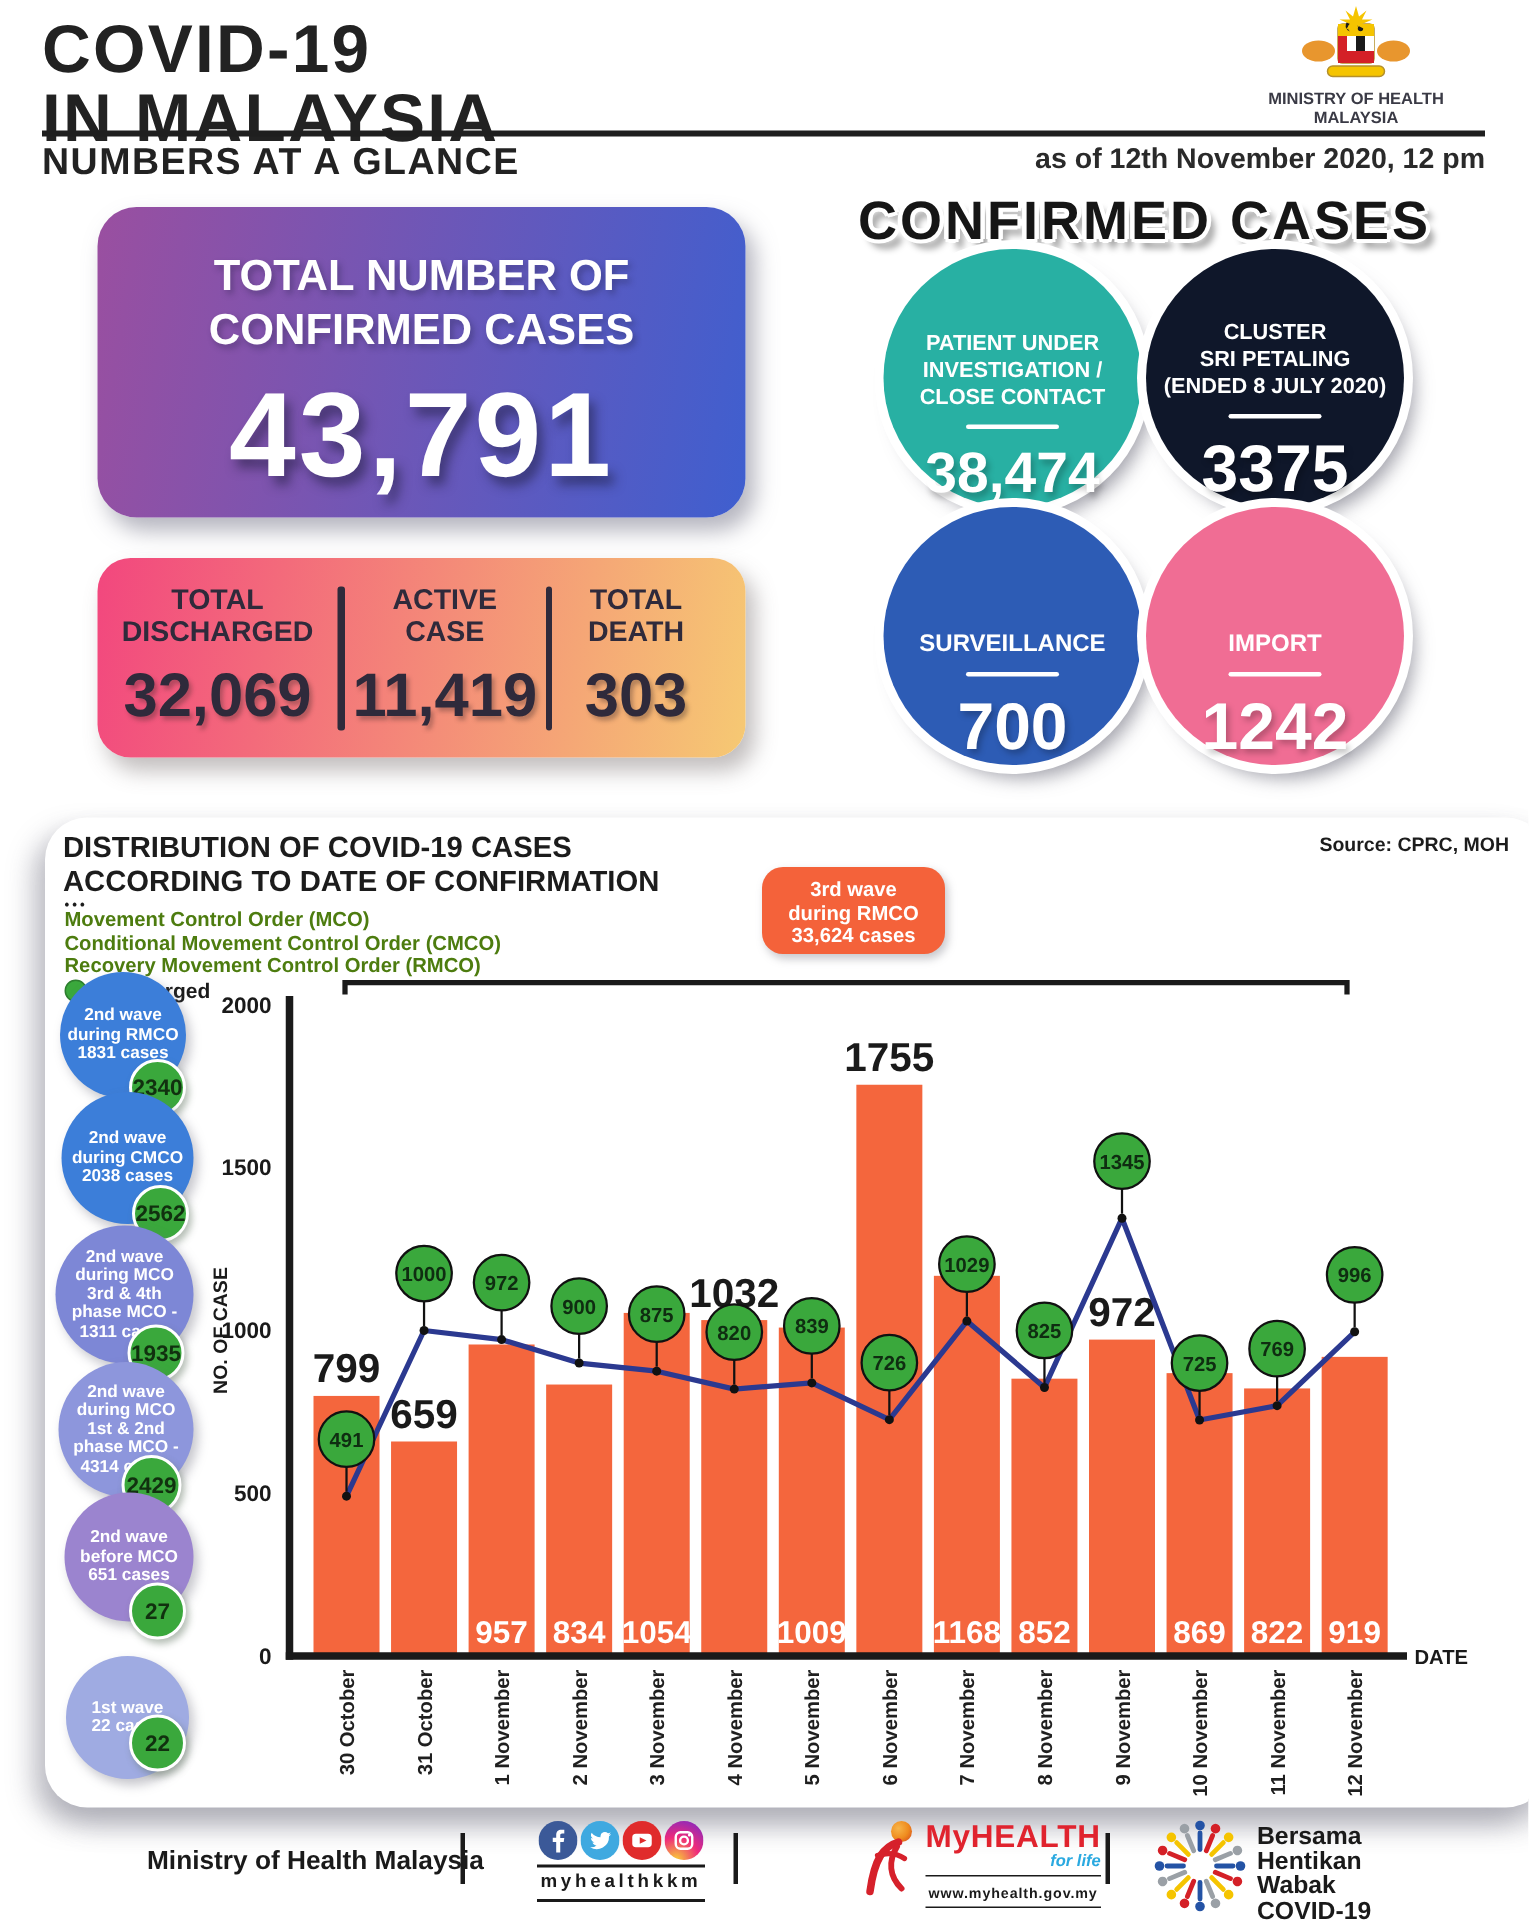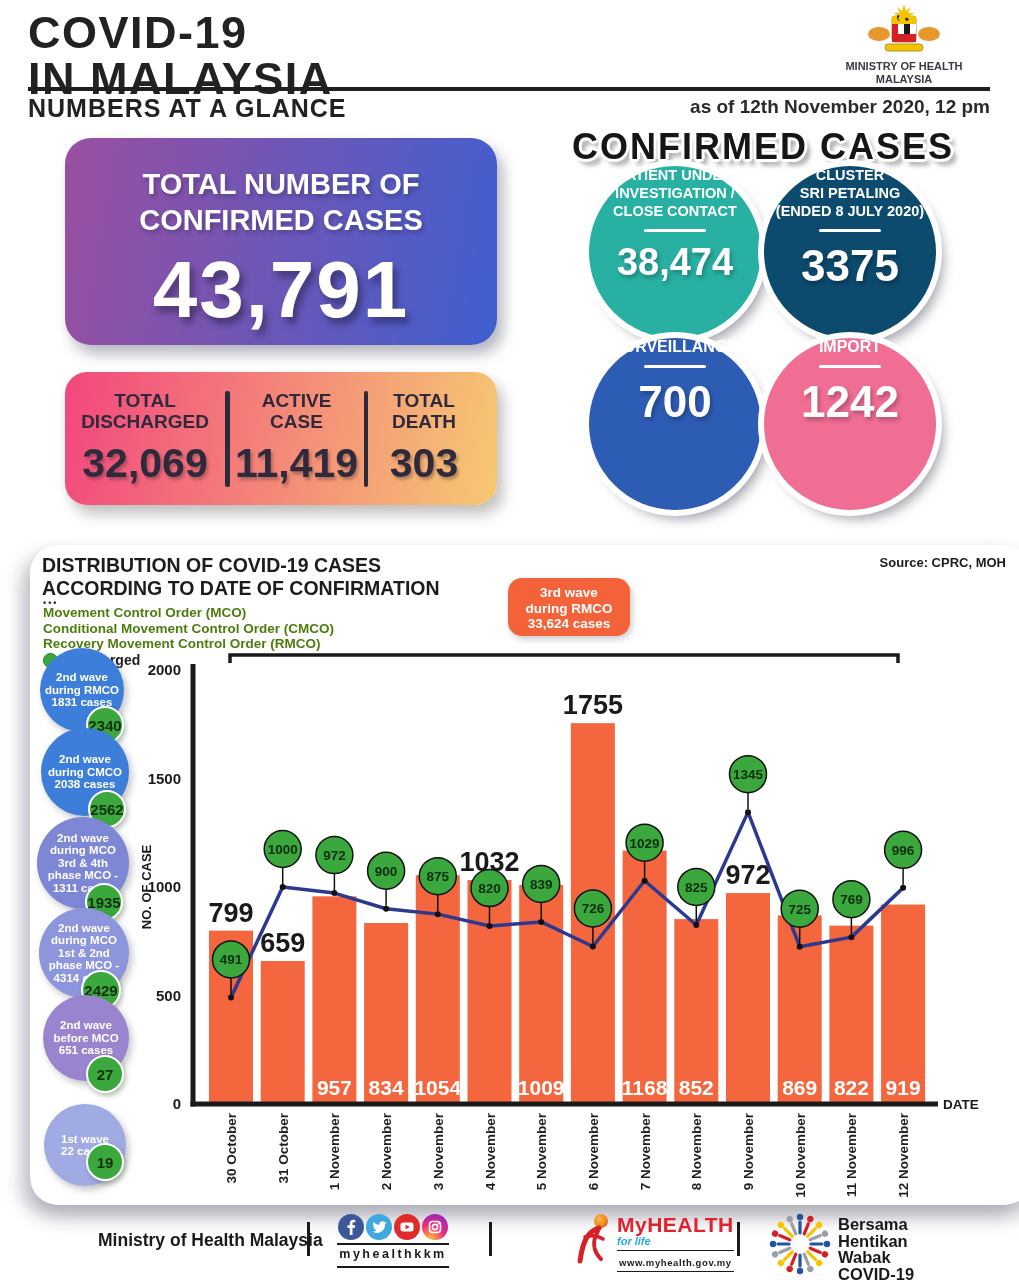--- a/index.html
+++ b/index.html
@@ -24,21 +24,21 @@
     background:linear-gradient(100deg,#f2477e 0%,#f6c973 100%);
     box-shadow:6px 9px 14px rgba(120,110,110,.45);display:flex;align-items:center;}
   .sum-col{text-align:center;color:#2f2a3b;}
   .sum-col .lbl{font-size:19px;font-weight:800;line-height:21px;}
   .sum-col .val{font-size:41px;font-weight:800;margin-top:8px;text-shadow:2px 3px 3px rgba(60,40,40,.35);}
   .sum-div{width:4.5px;height:96px;background:#2f2a3b;border-radius:2px;}
   .c1{width:160px;} .c2{width:134px;} .c3{width:112px;}
   
   .cc-heading{left:563px;top:126px;width:400px;text-align:center;font-size:36px;font-weight:900;letter-spacing:2px;color:#161616;
     text-shadow:-2px -2px 0 #fff,2px -2px 0 #fff,-2px 2px 0 #fff,2px 2px 0 #fff,-3px 0 0 #fff,3px 0 0 #fff,0 3px 0 #fff,0 -3px 0 #fff,5px 6px 5px rgba(0,0,0,.4);}
-  .case-circle{width:172px;height:172px;border-radius:50%;display:flex;flex-direction:column;align-items:center;justify-content:flex-start;
+  .case-circle{width:172px;height:172px;border-radius:50%;display:flex;flex-direction:column;align-items:center;justify-content:flex-end;
     color:#fff;text-align:center;box-shadow:0 0 0 6px #fff,7px 9px 12px rgba(90,90,105,.55);}
   .case-circle .cl{font-weight:800;line-height:18px;}
   .case-circle .cdiv{width:62px;height:3px;background:#fff;margin:9px 0;border-radius:2px;}
   .case-circle .cv{font-weight:800;text-shadow:2px 3px 4px rgba(0,0,0,.25);}
   
   .chart-card{left:30px;top:545px;width:958px;height:660px;background:#fff;border-radius:28px;
     box-shadow:-8px 10px 18px rgba(115,115,130,.45),8px 12px 18px rgba(115,115,130,.25);padding-left:44px;}
   .chart-title{left:12px;top:9px;font-size:19.5px;font-weight:800;line-height:23px;color:#1c1c1c;}
   .chart-dots{left:13px;top:53px;font-size:9px;font-weight:900;letter-spacing:2px;color:#1c1c1c;}
   .mco-legend{left:13px;top:60px;font-size:13.5px;font-weight:800;line-height:15.5px;color:#4d7c0f;}
@@ -50,26 +50,26 @@
     color:#fff;text-align:center;font-size:13.5px;font-weight:800;line-height:15.5px;padding-top:7px;box-sizing:border-box;
     box-shadow:2px 3px 6px rgba(120,120,130,.4);}
   #chart-svg{position:absolute;left:0;top:0;}
   .bubble{position:absolute;border-radius:50%;display:flex;flex-direction:column;align-items:center;justify-content:center;
     color:#fff;text-align:center;font-size:11.5px;font-weight:800;line-height:12.5px;box-shadow:3px 4px 7px rgba(110,110,125,.4);}
   .wave-badge{position:absolute;border-radius:50%;background:#3aa83c;border:2.5px solid #fff;display:flex;align-items:center;justify-content:center;
     font-size:15px;font-weight:800;color:#11310f;box-shadow:2px 3px 5px rgba(90,110,90,.45);}
   
   .f-ministry{left:98px;top:1230px;font-size:17.5px;font-weight:800;color:#1a1a1a;}
   .pipe{width:3px;height:34px;background:#1a1a1a;top:1222px;}
-  .social{left:337px;top:1214px;width:112px;text-align:center;}
+  .social{left:358px;top:1214px;width:112px;text-align:center;}
   .social .icons{display:flex;gap:2px;justify-content:center;}
   .social .rule{height:2px;background:#1a1a1a;margin-top:3px;}
   .social .handle{font-size:12.5px;font-weight:800;letter-spacing:2.5px;color:#1a1a1a;padding:2px 0 2px;}
   .myhealth{left:575px;top:1213px;display:flex;gap:4px;}
-  .mh-text{}
+  .mh-text{text-align:right;}
   .mh-name{font-size:21px;font-weight:800;color:#e0232e;letter-spacing:.5px;}
   .mh-tag{font-size:11px;font-style:italic;font-weight:700;color:#2aa9e0;margin-top:-2px;}
   .mh-url-box{border-top:1.5px solid #1a1a1a;border-bottom:1.5px solid #1a1a1a;margin-top:3px;padding:1px 2px;}
   .mh-url{font-size:9.5px;font-weight:800;letter-spacing:.6px;color:#1a1a1a;}
   .burst{left:768px;top:1212px;}
   .campaign{left:838px;top:1216px;font-size:16.5px;font-weight:800;line-height:16.5px;color:#1a1a1a;}
 </style>
 </head>
 <body>
 
@@ -133,21 +133,21 @@
   <div class="abs cc-heading">CONFIRMED CASES</div>
   <div class="abs case-circle" style="left: 589px; top: 166px; z-index: 1; background: rgb(40, 176, 163);">
       <div class="cl" style="font-size: 14.5px;">
         <div>PATIENT UNDER</div>
         <div>INVESTIGATION /</div>
         <div>CLOSE CONTACT</div>
       </div>
       <div class="cdiv"></div>
       <div class="cv" style="font-size: 38px;">38,474</div>
     </div>
-  <div class="abs case-circle" style="left: 764px; top: 166px; z-index: 2; background: #0c4a6e;">
+  <div class="abs case-circle" style="left: 764px; top: 166px; z-index: 2; background: #0f172a;">
       <div class="cl" style="font-size: 14.5px;">
         <div>CLUSTER</div>
         <div>SRI PETALING</div>
         <div>(ENDED 8 JULY 2020)</div>
       </div>
       <div class="cdiv"></div>
       <div class="cv" style="font-size: 44px;">3375</div>
     </div>
   <div class="abs case-circle" style="left: 589px; top: 338px; z-index: 3; background: rgb(45, 92, 181);">
       <div class="cl" style="font-size: 16px;">
@@ -328,21 +328,21 @@
         <div class="bubble" style="left: 13px; top: 450px; width: 86px; height: 86px; background: rgb(155, 132, 207);">
           <div>2nd wave</div>
           <div>before MCO</div>
           <div>651 cases</div>
         </div>
         <div class="wave-badge" style="left: 56px; top: 510px; width: 34px; height: 34px; background: rgb(58, 168, 60);">27</div>
         <div class="bubble" style="left: 14px; top: 559px; width: 82px; height: 82px; background: rgb(159, 171, 226);">
           <div>1st wave</div>
           <div>22 cases</div>
         </div>
-        <div class="wave-badge" style="left: 56px; top: 598px; width: 34px; height: 34px; background: rgb(58, 168, 60);">19</div>
+        <div class="wave-badge" style="left: 56px; top: 598px; width: 34px; height: 34px; background: rgb(58, 168, 60);">22</div>
       </div>
   </div>
 
   <div class="abs f-ministry">Ministry of Health Malaysia</div>
   <div class="abs pipe" style="left:307px;"></div>
 
   <div class="abs social">
     <div class="icons">
       <svg width="26" height="26" viewBox="0 0 26 26">
         <circle cx="13" cy="13" r="13" fill="#3b5998"></circle>

